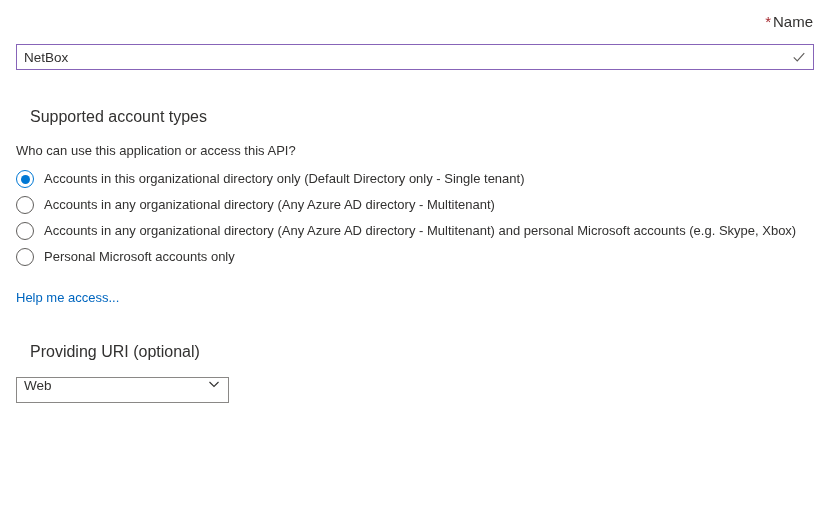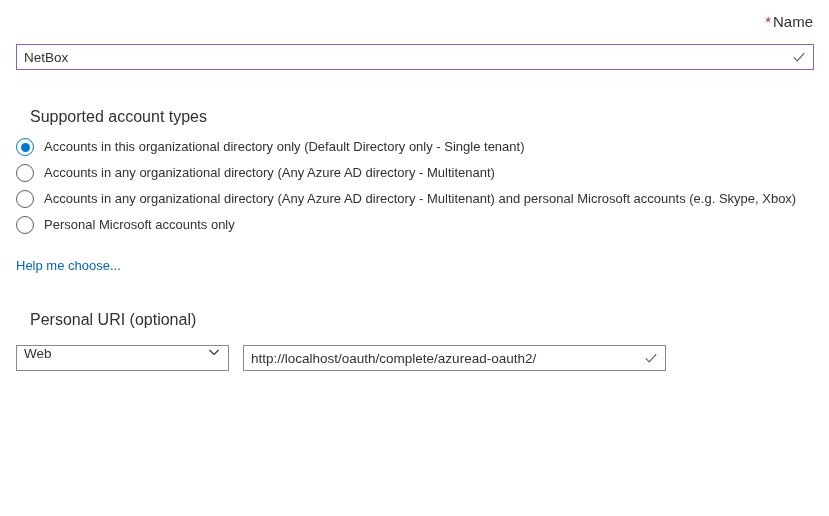--- a/index.html
+++ b/index.html
@@ -187,57 +187,50 @@
     <input class="text-input" type="text" value="NetBox" style="">
     <span class="check-glyph">
       <svg viewBox="0 0 16 16" width="14" height="14" aria-hidden="true">
         <path d="M2 8.5 L6 12.5 L14 3.5" fill="none" stroke="#605e5c" stroke-width="1.3"></path>
       </svg>
     </span>
   </div>
 
   <div class="section-title">Supported account types</div>
 
+  <div class="question">Who can use this application or access this API?</div>
 
   <div class="radio-group">
     <div class="radio-row">
       <span class="radio selected"></span>
       <span class="radio-label">Accounts in this organizational directory only (Default Directory only - Single tenant)</span>
     </div>
     <div class="radio-row">
       <span class="radio"></span>
       <span class="radio-label">Accounts in any organizational directory (Any Azure AD directory - Multitenant)</span>
     </div>
     <div class="radio-row">
       <span class="radio"></span>
       <span class="radio-label">Accounts in any organizational directory (Any Azure AD directory - Multitenant) and personal Microsoft accounts (e.g. Skype, Xbox)</span>
     </div>
     <div class="radio-row">
       <span class="radio"></span>
       <span class="radio-label">Personal Microsoft accounts only</span>
     </div>
   </div>
 
-  <a class="link">Help me choose...</a>
-
-  <div class="section-title">Personal URI (optional)</div>
+  <a class="link">Help me access...</a>
+
+  <div class="section-title">Providing URI (optional)</div>
 
 
   <div class="redirect-row">
     <div class="select-wrap">
       <span class="select-value">Web</span>
       <span class="chevron">
         <svg viewBox="0 0 12 12" width="12" height="12" aria-hidden="true">
           <path d="M1.5 4 L6 8.5 L10.5 4" fill="none" stroke="#323130" stroke-width="1.1"></path>
         </svg>
       </span>
     </div>
-    <div class="uri-wrap">
-      <input class="text-input" type="text" value="http://localhost/oauth/complete/azuread-oauth2/" style="">
-      <span class="check-glyph">
-        <svg viewBox="0 0 16 16" width="14" height="14" aria-hidden="true">
-          <path d="M2 8.5 L6 12.5 L14 3.5" fill="none" stroke="#605e5c" stroke-width="1.3"></path>
-        </svg>
-      </span>
-    </div>
   </div>
 
 </div>
 
 </body></html>

